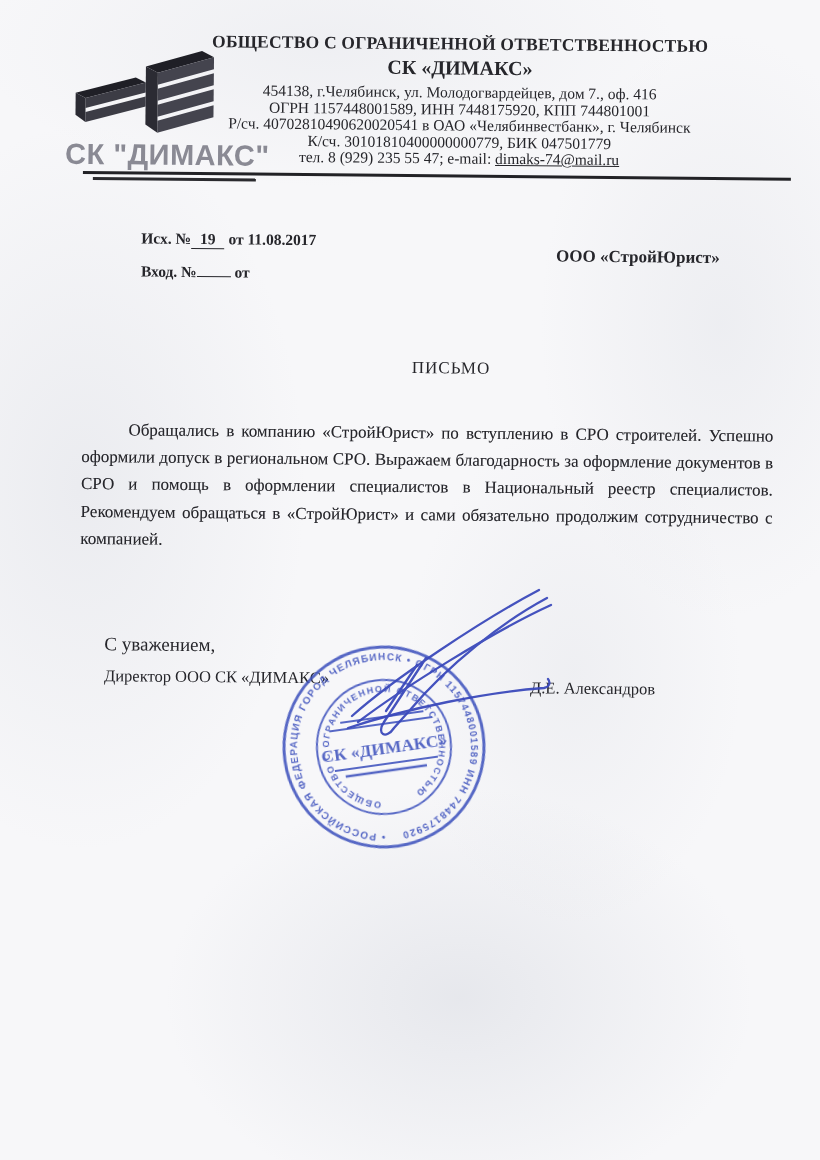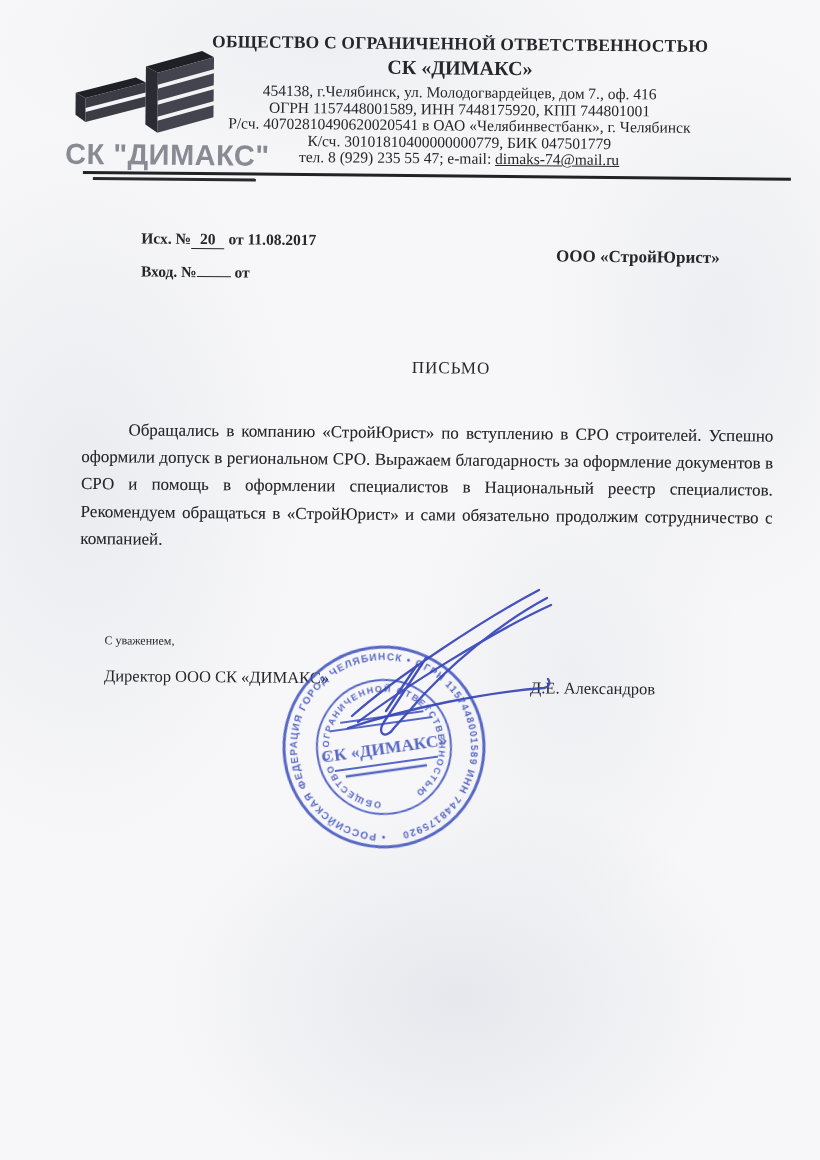--- a/index.html
+++ b/index.html
@@ -57,21 +57,21 @@
   .title { left: 85px; top: 355px; width: 692px; padding-left: 46px; box-sizing: border-box;
            text-align: center; font-size: 17px; letter-spacing: 1px; font-weight: 400; }
   .body-text {
     left: 85px; top: 416px; width: 692px;
     font-size: 17px; line-height: 27.2px;
     text-align: justify; text-indent: 47px;
     text-shadow: 0 0 .5px rgba(45,45,52,.35);
   }
 
   
-  .closing      { left: 110px; top: 633px; font-size: 12px; }
+  .closing      { left: 110px; top: 633px; font-size: 19px; }
   .signer-title { left: 110px; top: 666px; font-size: 16.5px; white-space: nowrap; }
   .signer-name  { left: 536px; top: 674px; font-size: 16.5px; white-space: nowrap; }
 
   
   .stamp-svg {
     left: 278px; top: 641px;
     transform: rotate(-8deg);
     filter: blur(.25px);
     opacity: .88;
   }
@@ -117,21 +117,21 @@
         <div>ОГРН 1157448001589, ИНН 7448175920, КПП 744801001</div>
         <div>Р/сч. 40702810490620020541 в ОАО «Челябинвестбанк», г. Челябинск</div>
         <div>К/сч. 30101810400000000779, БИК 047501779</div>
         <div><span>тел. 8 (929) 235 55 47; e-mail: </span><span class="email-link">dimaks-74@mail.ru</span></div>
       </div>
     </div>
 
     <div class="abs head-rule"></div>
 
     <div class="abs ref-line ref-out">
-      <span>Исх. №</span><span class="num-underlined">20</span> <span>от 11.08.2017</span>
+      <span>Исх. №</span><span class="num-underlined">19</span> <span>от 11.08.2017</span>
     </div>
     <div class="abs ref-line ref-in">
       <span>Вход. №</span><span class="blank-underlined"></span> <span>от</span>
     </div>
     <div class="abs recipient">ООО «СтройЮрист»</div>
 
     <div class="abs title">ПИСЬМО</div>
     <p class="abs body-text" style="margin:0">Обращались в компанию «СтройЮрист» по вступлению в СРО строителей. Успешно оформили допуск в региональном СРО. Выражаем благодарность за оформление документов в СРО и помощь в оформлении специалистов в Национальный реестр специалистов. Рекомендуем обращаться в «СтройЮрист» и сами обязательно продолжим сотрудничество с компанией.</p>
 
     <div class="abs closing">С уважением,</div>

